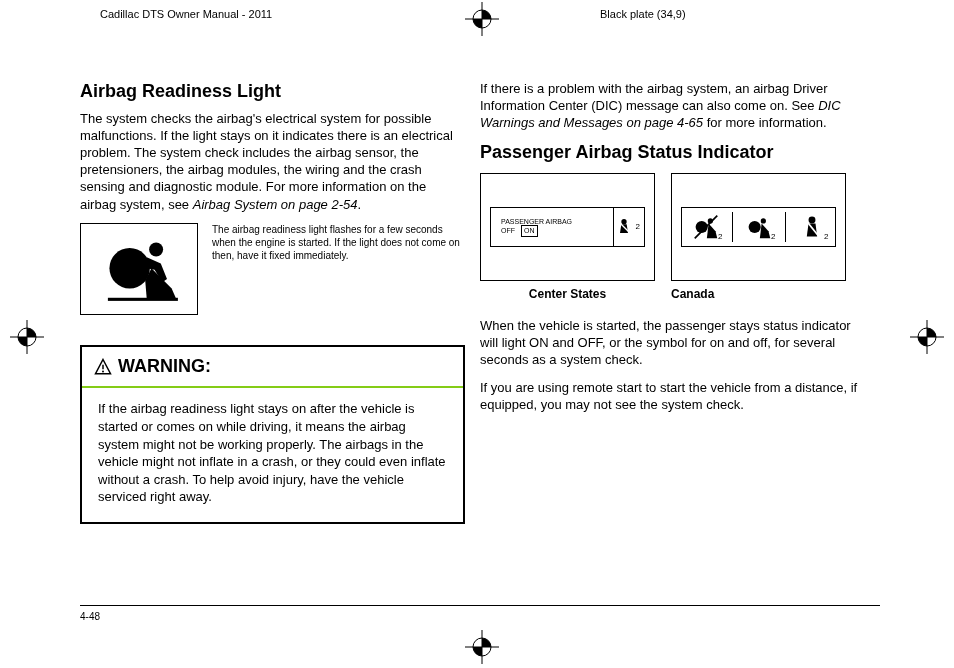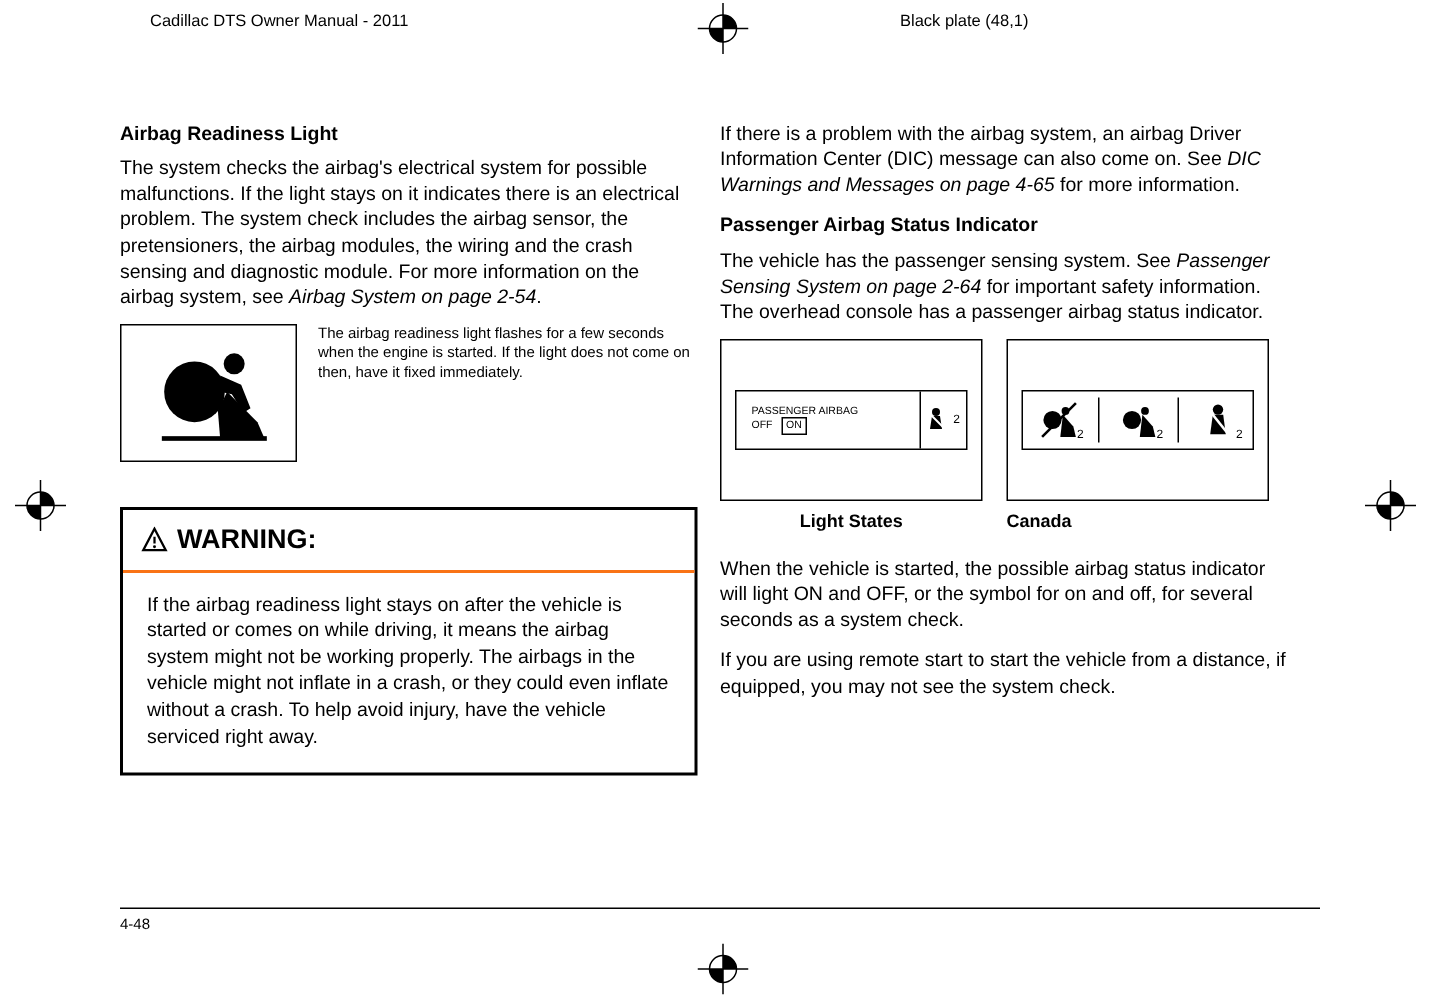--- a/index.html
+++ b/index.html
@@ -17,33 +17,33 @@
   .side-reg-left  { position: absolute; left: 10px;  top: 320px; }
   .side-reg-right { position: absolute; right: 10px; top: 320px; }
   .bot-reg        { position: absolute; left: 465px; bottom: 0; }
 
   
   .content { position: absolute; left: 80px; top: 80px; width: 800px; height: 560px; }
   .col { position: absolute; top: 0; width: 385px; font-size: 13px; line-height: 1.32; }
   .col-left  { left: 0; }
   .col-right { left: 400px; }
 
-  h2 { font-size: 13px; font-weight: bold; margin-bottom: 6px; }
+  h2 { font-size: 18px; font-weight: bold; margin-bottom: 6px; }
   p  { margin-bottom: 10px; }
   .italic { font-style: italic; }
 
   
   .icon-row { display: flex; gap: 14px; margin: 6px 0 20px 0; }
   .icon-box { width: 118px; height: 92px; border: 1px solid #000; display:flex; align-items:center; justify-content:center; flex-shrink:0; }
   .icon-box svg { width: 80px; height: 70px; }
   .icon-txt { font-size: 10px; line-height: 1.32; }
 
   
   .warn { border: 2px solid #000; margin-top: 30px; }
-  .warn-hdr { padding: 8px 12px; font-size: 18px; font-weight: bold; display:flex; align-items:center; gap:6px; border-bottom: 2px solid #f97316;}
+  .warn-hdr { padding: 8px 12px; font-size: 18px; font-weight: bold; display:flex; align-items:center; gap:6px; border-bottom: 2px solid #84cc16;}
   .warn-hdr .tri { width:18px; height:18px; }
   .warn-body { padding: 12px 16px 16px 16px; font-size: 13px; line-height:1.35; }
 
   
   .ind-row { display:flex; gap:16px; margin: 8px 0 6px 0; justify-content: flex-start; }
   .ind-box { border:1px solid #000; width:175px; height:108px; display:flex; align-items:center; justify-content:center; }
   .ind-inner { border:1px solid #000; width:155px; height:40px; display:flex; align-items:center; }
   .ind-labels { display:flex; gap:16px; font-size:12px; font-weight:bold; margin-bottom:14px; }
   .ind-labels span:first-child { width:175px; text-align:center; }
   .ind-labels span:last-child  { width:175px; text-align:left; }
@@ -61,21 +61,21 @@
   .page-num { position:absolute; left:0; bottom:18px; font-size:10px; }
   .hr-bottom { position:absolute; left:0; bottom:34px; width:100%; border-top:1px solid #000; }
 </style>
 </head>
 <body>
 
 <div class="page">
 
   <div class="hdr">
     <span class="hdr-left">Cadillac DTS Owner Manual - 2011</span>
-    <span class="hdr-right">Black plate (48,1)</span>
+    <span class="hdr-right">Black plate (34,9)</span>
     <span class="hdr-reg">
       <svg width="34" height="34" viewBox="0 0 34 34">
         <circle cx="17" cy="17" r="9" fill="none" stroke="#000" stroke-width="1"></circle>
         <line x1="17" y1="0" x2="17" y2="34" stroke="#000" stroke-width="1"></line>
         <line x1="0" y1="17" x2="34" y2="17" stroke="#000" stroke-width="1"></line>
         <path d="M17 8 A9 9 0 0 1 26 17 L17 17 Z" fill="#000"></path>
         <path d="M17 26 A9 9 0 0 1 8 17 L17 17 Z" fill="#000"></path>
       </svg>
     </span>
   </div>
@@ -142,23 +142,20 @@
         <div class="warn-body">If the airbag readiness light stays on after the vehicle is started or comes on while driving, it means the airbag system might not be working properly. The airbags in the vehicle might not inflate in a crash, or they could even inflate without a crash. To help avoid injury, have the vehicle serviced right away.</div>
       </div>
     </div>
 
     <div class="col col-right">
       <p>
         <span>If there is a problem with the airbag system, an airbag Driver Information Center (DIC) message can also come on. See </span><span class="italic">DIC Warnings and Messages on page 4-65</span><span> for more information.</span>
       </p>
 
       <h2>Passenger Airbag Status Indicator</h2>
-      <p>
-        <span>The vehicle has the passenger sensing system. See </span><span class="italic">Passenger Sensing System on page 2-64</span><span> for important safety information. The overhead console has a passenger airbag status indicator.</span>
-      </p>
 
       <div class="ind-row">
 
         <div class="ind-box">
           <div class="ind-inner">
             <div style="display:flex;flex-direction:column;flex:1;padding:2px 4px;">
               <div class="us-text">PASSENGER AIRBAG</div>
               <div style="display:flex;align-items:center;gap:6px;padding-left:6px;">
                 <span style="font-size:7px;">OFF</span>
                 <span style="font-size:7px;border:1px solid #000;padding:0 2px;">ON</span>
@@ -204,25 +201,25 @@
                     <path d="M11 11 L19 11 L21 26 L9 26 Z" fill="#000"></path>
                     <line x1="7" y1="6" x2="23" y2="26" stroke="#fff" stroke-width="2"></line>
                   </svg>
                 <span class="ca-sub">2</span>
               </div>
             </div>
           </div>
         </div>
       </div>
       <div class="ind-labels">
-        <span>Light States</span>
+        <span>Center States</span>
         <span>Canada</span>
       </div>
 
-      <p>When the vehicle is started, the possible airbag status indicator will light ON and OFF, or the symbol for on and off, for several seconds as a system check.</p>
+      <p>When the vehicle is started, the passenger stays status indicator will light ON and OFF, or the symbol for on and off, for several seconds as a system check.</p>
       <p>If you are using remote start to start the vehicle from a distance, if equipped, you may not see the system check.</p>
     </div>
 
     <div class="hr-bottom"></div>
     <div class="page-num">4-48</div>
   </div>
 
 </div>
 
 </body></html>

